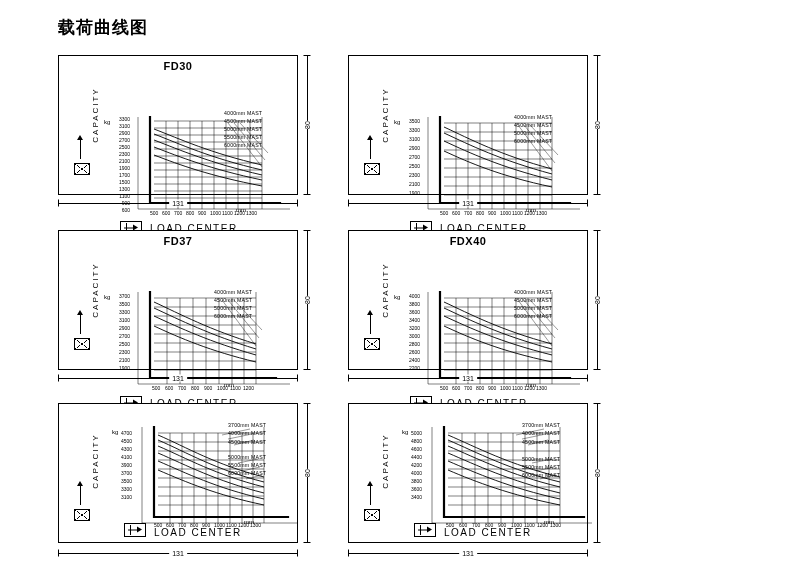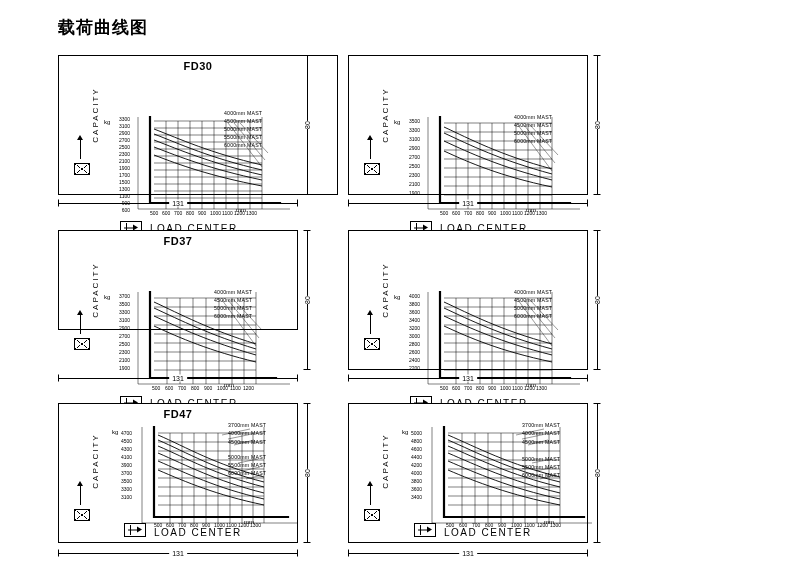--- a/index.html
+++ b/index.html
@@ -169,21 +169,21 @@
     position:absolute;
     font-size:5px;
     line-height:1;
   }
 </style>
 </head>
 <body>
 
 <div class="page-title">载荷曲线图</div>
 
-<div class="card" style="left:58px;top:55px;width:280px;height:140px;">
+<div class="card" style="left:58px;top:55px;width:240px;height:140px;">
   <div class="frame"></div>
   <div class="model">FD30</div>
   <div class="cap-label" style="top:60px;">CAPACITY</div>
   <div class="cap-arrow" style="top:84px;height:20px;"></div>
   <div class="pallet" style="left:16px;top:108px;width:16px;height:12px;"></div>
   <div class="unit-kg" style="left:46px;top:64px;">kg</div>
   <div class="unit-mm" style="left:178px;top:152px;">mm</div>
   <div class="fork-icon" style="left:62px;top:166px;width:22px;height:14px;">
     <div class="box"></div>
     <div class="arrow"></div>
@@ -352,21 +352,21 @@
   <div class="cap-b"></div>
   <div class="txt">80</div>
 </div>
 <div class="dim-h" style="left:348px;top:198px;width:240px;">
   <div class="line"></div>
   <div class="cap-l"></div>
   <div class="cap-r"></div>
   <div class="txt">131</div>
 </div>
 
-<div class="card" style="left:58px;top:230px;width:240px;height:100px;">
+<div class="card" style="left:58px;top:230px;width:240px;height:140px;">
   <div class="frame"></div>
   <div class="model">FD37</div>
   <div class="cap-label" style="top:60px;">CAPACITY</div>
   <div class="cap-arrow" style="top:84px;height:20px;"></div>
   <div class="pallet" style="left:16px;top:108px;width:16px;height:12px;"></div>
   <div class="unit-kg" style="left:46px;top:64px;">kg</div>
   <div class="unit-mm" style="left:166px;top:152px;">mm</div>
   <div class="fork-icon" style="left:62px;top:166px;width:22px;height:14px;">
     <div class="box"></div>
     <div class="arrow"></div>
@@ -441,20 +441,21 @@
 </div>
 <div class="dim-h" style="left:58px;top:373px;width:240px;">
   <div class="line"></div>
   <div class="cap-l"></div>
   <div class="cap-r"></div>
   <div class="txt">131</div>
 </div>
 
 <div class="card" style="left:348px;top:230px;width:240px;height:140px;">
   <div class="frame"></div>
+  <div class="model">FDX40</div>
   <div class="cap-label" style="top:60px;">CAPACITY</div>
   <div class="cap-arrow" style="top:84px;height:20px;"></div>
   <div class="pallet" style="left:16px;top:108px;width:16px;height:12px;"></div>
   <div class="unit-kg" style="left:46px;top:64px;">kg</div>
   <div class="unit-mm" style="left:178px;top:152px;">mm</div>
   <div class="fork-icon" style="left:62px;top:166px;width:22px;height:14px;">
     <div class="box"></div>
     <div class="arrow"></div>
   </div>
   <div class="lc-label" style="left:92px;top:168px;">LOAD  CENTER</div>
@@ -528,21 +529,20 @@
 </div>
 <div class="dim-h" style="left:348px;top:373px;width:240px;">
   <div class="line"></div>
   <div class="cap-l"></div>
   <div class="cap-r"></div>
   <div class="txt">131</div>
 </div>
 
 <div class="card" style="left:58px;top:403px;width:240px;height:140px;">
   <div class="frame"></div>
-  <div class="model">FD47</div>
   <div class="cap-label" style="top:58px;">CAPACITY</div>
   <div class="cap-arrow" style="top:82px;height:20px;"></div>
   <div class="pallet" style="left:16px;top:106px;width:16px;height:12px;"></div>
   <div class="unit-kg" style="left:54px;top:26px;">kg</div>
   <div class="unit-mm" style="left:186px;top:116px;">mm</div>
   <div class="fork-icon" style="left:66px;top:120px;width:22px;height:14px;">
     <div class="box"></div>
     <div class="arrow"></div>
   </div>
   <div class="lc-label" style="left:96px;top:124px;">LOAD  CENTER</div>

